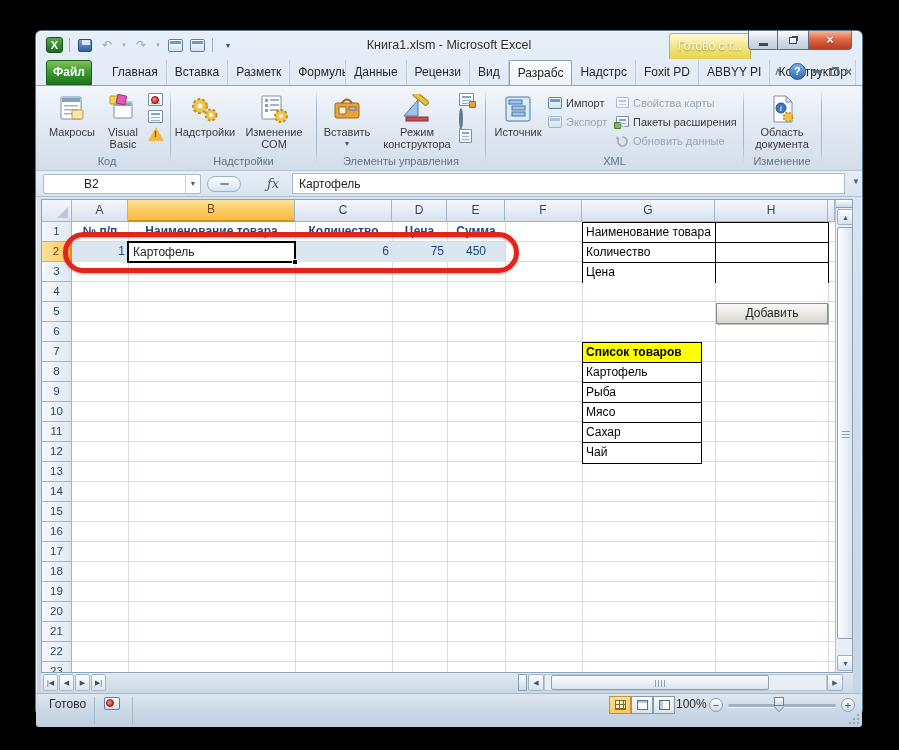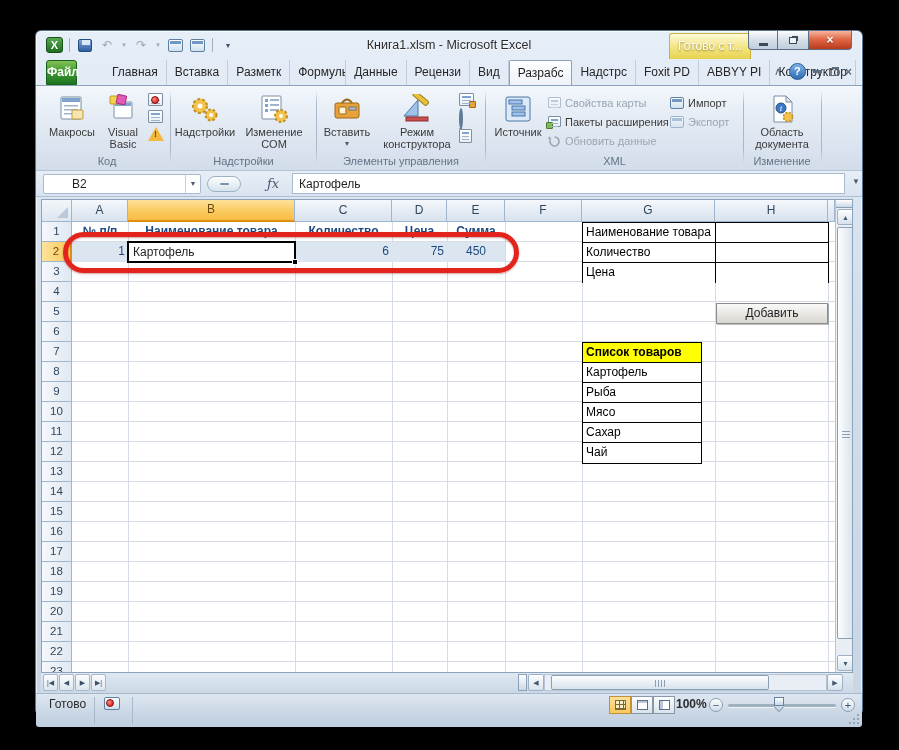--- a/index.html
+++ b/index.html
@@ -34,21 +34,21 @@
     background:linear-gradient(#fdfdfd,#d9e1ea 45%,#bfcddb);color:#3a4a5a;font-size:10px;}
   .wbtn.min{width:30px;border-radius:0 0 0 4px;}
   .wbtn.rest{width:30px;border-left:none;border-right:none;}
   .wbtn.close{width:44px;border-radius:0 0 4px 0;background:linear-gradient(#f7b6a0,#e06947 45%,#b93a1c);
     color:#fff;font-weight:bold;font-size:12px;text-shadow:0 1px 1px rgba(0,0,0,.4);}
   .glyph-min{display:inline-block;width:9px;height:3px;background:#3a4a5a;margin-top:8px;}
   .glyph-rest{display:inline-block;width:8px;height:7px;border:1px solid #3a4a5a;background:#eef3f8;box-shadow:2px -2px 0 -1px #3a4a5a;}
 
   
   #tabrow{position:absolute;left:0;top:28px;width:100%;height:26px;}
-  .file-tab{position:absolute;left:10px;top:1px;width:31px;height:25px;border-radius:3px 3px 0 0;
+  .file-tab{position:absolute;left:10px;top:1px;width:46px;height:25px;border-radius:3px 3px 0 0;
     background:linear-gradient(#84c055,#3f9b33 45%,#1e7420);border:1px solid #176018;
     color:#fff;font-size:12px;font-weight:bold;text-align:center;line-height:23px;}
   .tabs{position:absolute;left:68px;top:1px;height:25px;display:flex;}
   .rtab{height:25px;padding:0 8px;font-size:12px;color:#262626;line-height:25px;white-space:nowrap;
     overflow:hidden;border-right:1px solid rgba(130,148,168,.35);}
   .rtab.active{background:linear-gradient(#fdfeff,#eef3f9);border:1px solid #8da3ba;border-bottom:none;
     border-radius:2px 2px 0 0;color:#1f1f1f;}
   .tabrow-right{position:absolute;right:10px;top:4px;display:flex;align-items:center;gap:7px;}
   .tr-icon{font-size:11px;color:#51677d;}
   .help{width:17px;height:17px;border-radius:50%;background:linear-gradient(#7fb2e8,#2f6cb4);
@@ -82,21 +82,21 @@
     background:radial-gradient(circle at 35% 35%,#ff8a7a,#c00f0f);border:1px solid #8d0c0c;z-index:2;}
   .warn{width:0;height:0;border-left:8px solid transparent;border-right:8px solid transparent;border-bottom:14px solid #f3b73c;position:relative;}
   .warn:after{content:"!";position:absolute;left:-2px;top:2px;font-size:9px;font-weight:bold;color:#7a5200;}
   .magnif{width:10px;height:10px;border:2px solid #5d7astitle;border:2px solid #5d7a97;border-radius:50%;position:relative;background:#dbe9f6;}
   .magnif:after{content:"";position:absolute;right:-4px;bottom:-4px;width:6px;height:2px;background:#5d7a97;transform:rotate(45deg);}
 
   
   #fbar{position:absolute;left:0;top:140px;width:100%;height:26px;
     background:linear-gradient(#e7eef6,#dae4f0);border-bottom:1px solid #aebfd2;}
   .namebox{position:absolute;left:7px;top:3px;width:158px;height:20px;background:#fff;
-    border:1px solid #a9bccf;border-radius:2px;font-size:12px;color:#1f1f1f;line-height:18px;padding-left:28px;}
+    border:1px solid #a9bccf;border-radius:2px;font-size:12px;color:#1f1f1f;line-height:18px;padding-left:40px;}
   .nb-dd{position:absolute;right:0;top:0;bottom:0;width:15px;border-left:1px solid #c4d2e0;
     display:flex;align-items:center;justify-content:center;font-size:7px;color:#4a5b6d;}
   .collapse-pill{position:absolute;left:171px;top:5px;width:34px;height:16px;border-radius:8px;
     background:linear-gradient(#fdfefe,#d7e2ee);border:1px solid #9db1c6;}
   .collapse-pill:after{content:"";position:absolute;left:12px;top:6px;width:9px;height:2px;background:#7d92a8;border-radius:1px;}
   .fx{position:absolute;left:222px;top:3px;width:30px;height:20px;text-align:center;
     font-family:"DejaVu Serif",serif;font-style:italic;font-size:13px;color:#44596e;line-height:20px;}
   .ffield{position:absolute;left:256px;right:17px;top:2px;bottom:2px;background:#fff;
     border:1px solid #a9bccf;font-size:12px;color:#1f1f1f;line-height:20px;padding-left:6px;}
   .fbar-dd{position:absolute;right:2px;top:6px;font-size:8px;color:#4a5b6d;}
@@ -182,21 +182,21 @@
     display:flex;align-items:center;justify-content:center;}
   .vbtn.active{background:linear-gradient(#fde29a,#fbc85c);border-color:#c49136;}
   .vb-grid{width:11px;height:10px;background:
     linear-gradient(#7d6a2f,#7d6a2f) 0 3px/11px 1px no-repeat,
     linear-gradient(#7d6a2f,#7d6a2f) 0 7px/11px 1px no-repeat,
     linear-gradient(#7d6a2f,#7d6a2f) 3px 0/1px 10px no-repeat,
     linear-gradient(#7d6a2f,#7d6a2f) 7px 0/1px 10px no-repeat,
     #f7eec9;border:1px solid #7d6a2f;}
   .vb-page{width:11px;height:10px;border:1px solid #5c6f84;background:#fff;box-shadow:inset 0 2px 0 #b9c9d9;}
   .vb-break{width:11px;height:10px;border:1px solid #5c6f84;background:#fff;box-shadow:inset 3px 0 0 #b9c9d9;}
-  .zoomlabel{position:absolute;left:640px;top:0;font-size:12px;color:#2b2b2b;line-height:21px;font-weight:bold;}
+  .zoomlabel{position:absolute;left:640px;top:0;font-size:12px;color:#2b2b2b;line-height:21px;}
   .zbtn{position:absolute;top:4px;width:14px;height:14px;border-radius:50%;background:linear-gradient(#fdfefe,#d0dce8);
     border:1px solid #8ba0b5;text-align:center;line-height:12px;font-size:11px;color:#44596e;}
   .ztrack{position:absolute;left:692px;top:10px;width:108px;height:3px;background:#9fb0c1;border-radius:2px;box-shadow:0 1px 0 rgba(255,255,255,.7);}
   .zhandle{position:absolute;left:738px;top:3px;width:10px;height:9px;background:linear-gradient(#fdfefe,#ccd9e6);border:1px solid #68809a;}
   .zhandle:after{content:"";position:absolute;left:-1px;top:8px;width:0;height:0;border-left:5px solid transparent;
     border-right:5px solid transparent;border-top:5px solid #ccd9e6;filter:drop-shadow(0 1px 0 #68809a);}
   .grip{position:absolute;right:3px;bottom:3px;width:10px;height:10px;}
   .grip:after{content:"";position:absolute;right:0;bottom:0;width:2px;height:2px;background:#93a5b8;
     box-shadow:-4px 0 0 #93a5b8,-8px 0 0 #93a5b8,0 -4px 0 #93a5b8,-4px -4px 0 #93a5b8,0 -8px 0 #93a5b8;}
 </style>
@@ -383,47 +383,47 @@
           <div class="bicon">
             <svg width="30" height="30">
                 <rect x="3" y="3" width="24" height="24" rx="2" fill="#dce9f8" stroke="#4a76a8"></rect>
                 <rect x="6" y="6" width="13" height="4" fill="#9fc2e8" stroke="#4a76a8"></rect>
                 <rect x="9" y="12" width="13" height="4" fill="#9fc2e8" stroke="#4a76a8"></rect>
                 <rect x="9" y="18" width="13" height="4" fill="#9fc2e8" stroke="#4a76a8"></rect>
               </svg>
           </div>
           <span>Источник</span>
         </div>
+        <div class="smallcol" style="width:68px;gap:0;">
+          <div class="menu-item">
+            <span class="mini-table" style="width:14px;height:12px;"></span>
+            <span>Импорт</span>
+          </div>
+          <div class="menu-item disabled">
+            <span class="mini-table" style="width:14px;height:12px;opacity:.5;"></span>
+            <span>Экспорт</span>
+          </div>
+        </div>
         <div class="smallcol" style="width:122px;gap:0;">
           <div class="menu-item disabled">
             <span class="sheet" style="width:13px;height:11px;opacity:.5;"></span>
             <span>Свойства карты</span>
           </div>
           <div class="menu-item">
             <span class="sheet" style="width:13px;height:11px;">
                 <span style="position:absolute;left:-3px;bottom:-3px;width:7px;height:7px;background:#7fb95a;border:1px solid #4d7a2e;border-radius:1px;"></span>
               </span>
             <span>Пакеты расширения</span>
           </div>
           <div class="menu-item disabled">
             <svg width="13" height="12">
                 <path d="M6.5 2 a4.5 4.5 0 1 1 -4 2.5" fill="none" stroke="#9aa6b2" stroke-width="1.6"></path>
                 <path d="M1 1 l2.5 3 l-3.4 .6 Z" fill="#9aa6b2"></path>
               </svg>
             <span>Обновить данные</span>
-          </div>
-        </div>
-        <div class="smallcol" style="width:68px;gap:0;">
-          <div class="menu-item">
-            <span class="mini-table" style="width:14px;height:12px;"></span>
-            <span>Импорт</span>
-          </div>
-          <div class="menu-item disabled">
-            <span class="mini-table" style="width:14px;height:12px;opacity:.5;"></span>
-            <span>Экспорт</span>
           </div>
         </div>
       </div>
       <div class="glabel">XML</div>
     </div>
     <div class="rsep" style="left:707px;"></div>
 
     <div class="rgroup" style="left:709px;width:74px;">
       <div class="bigbtns" style="left:0;right:0;justify-content:center;">
         <div class="bigbtn" style="width:72px;">

